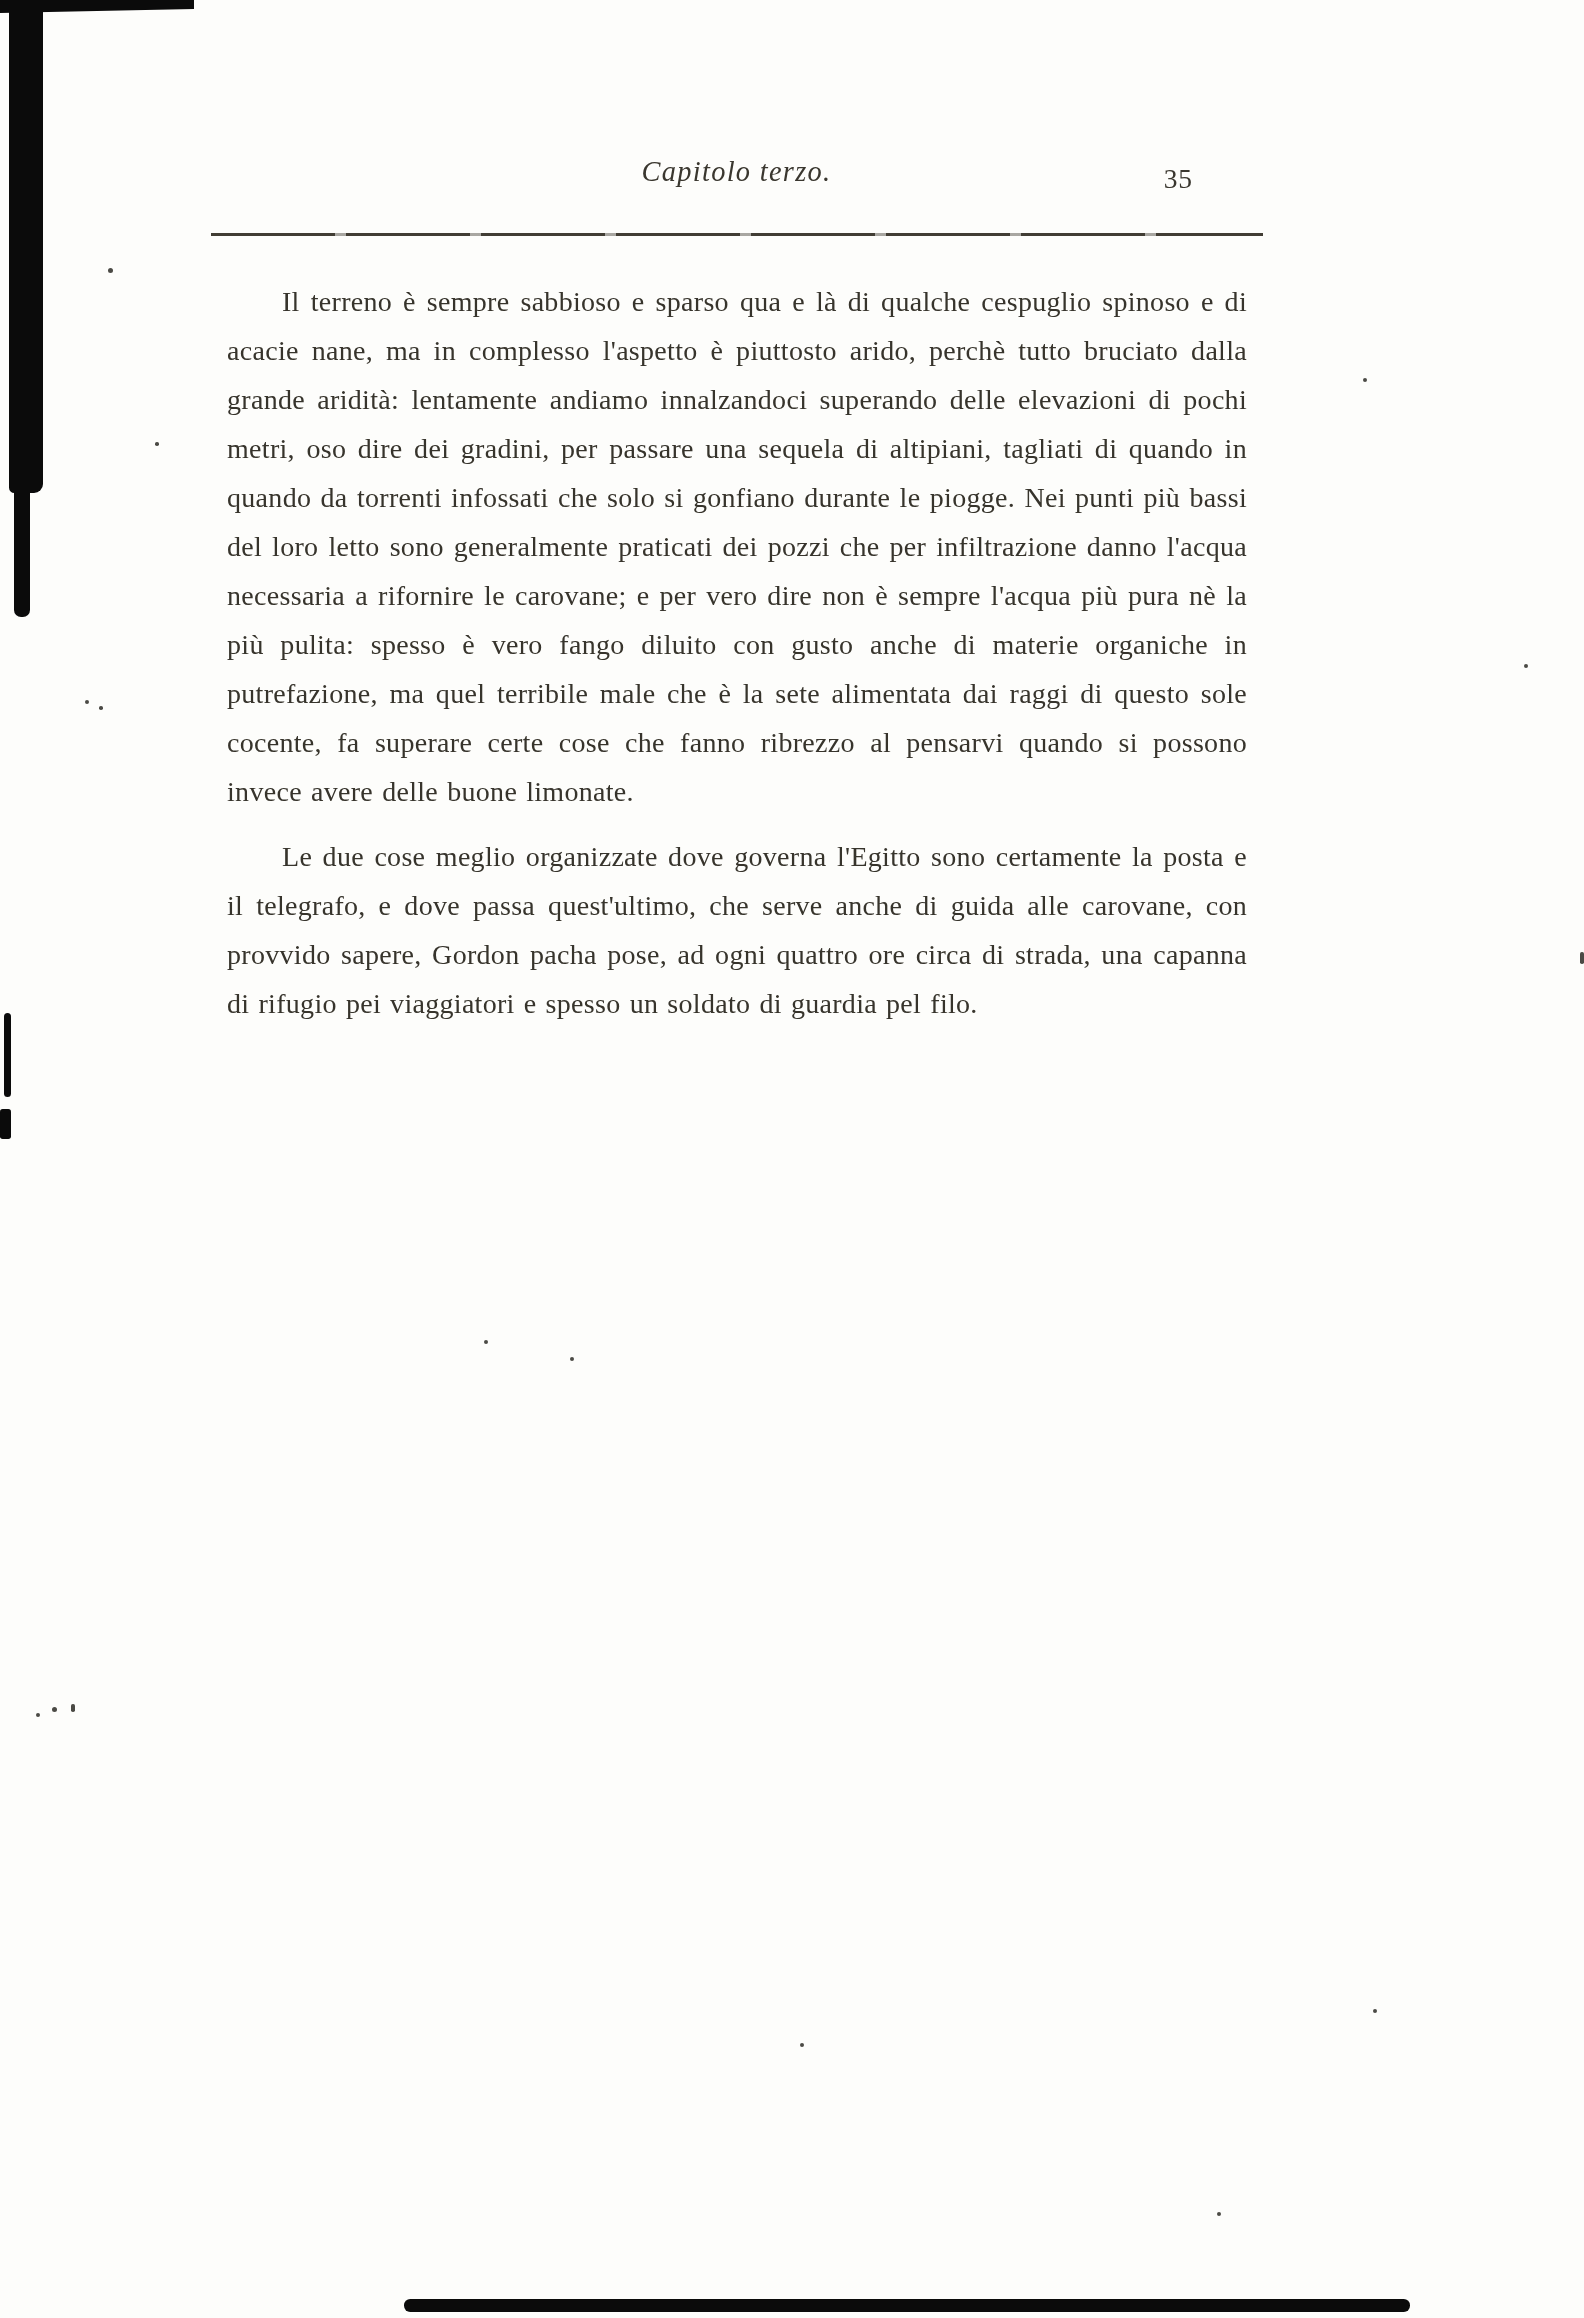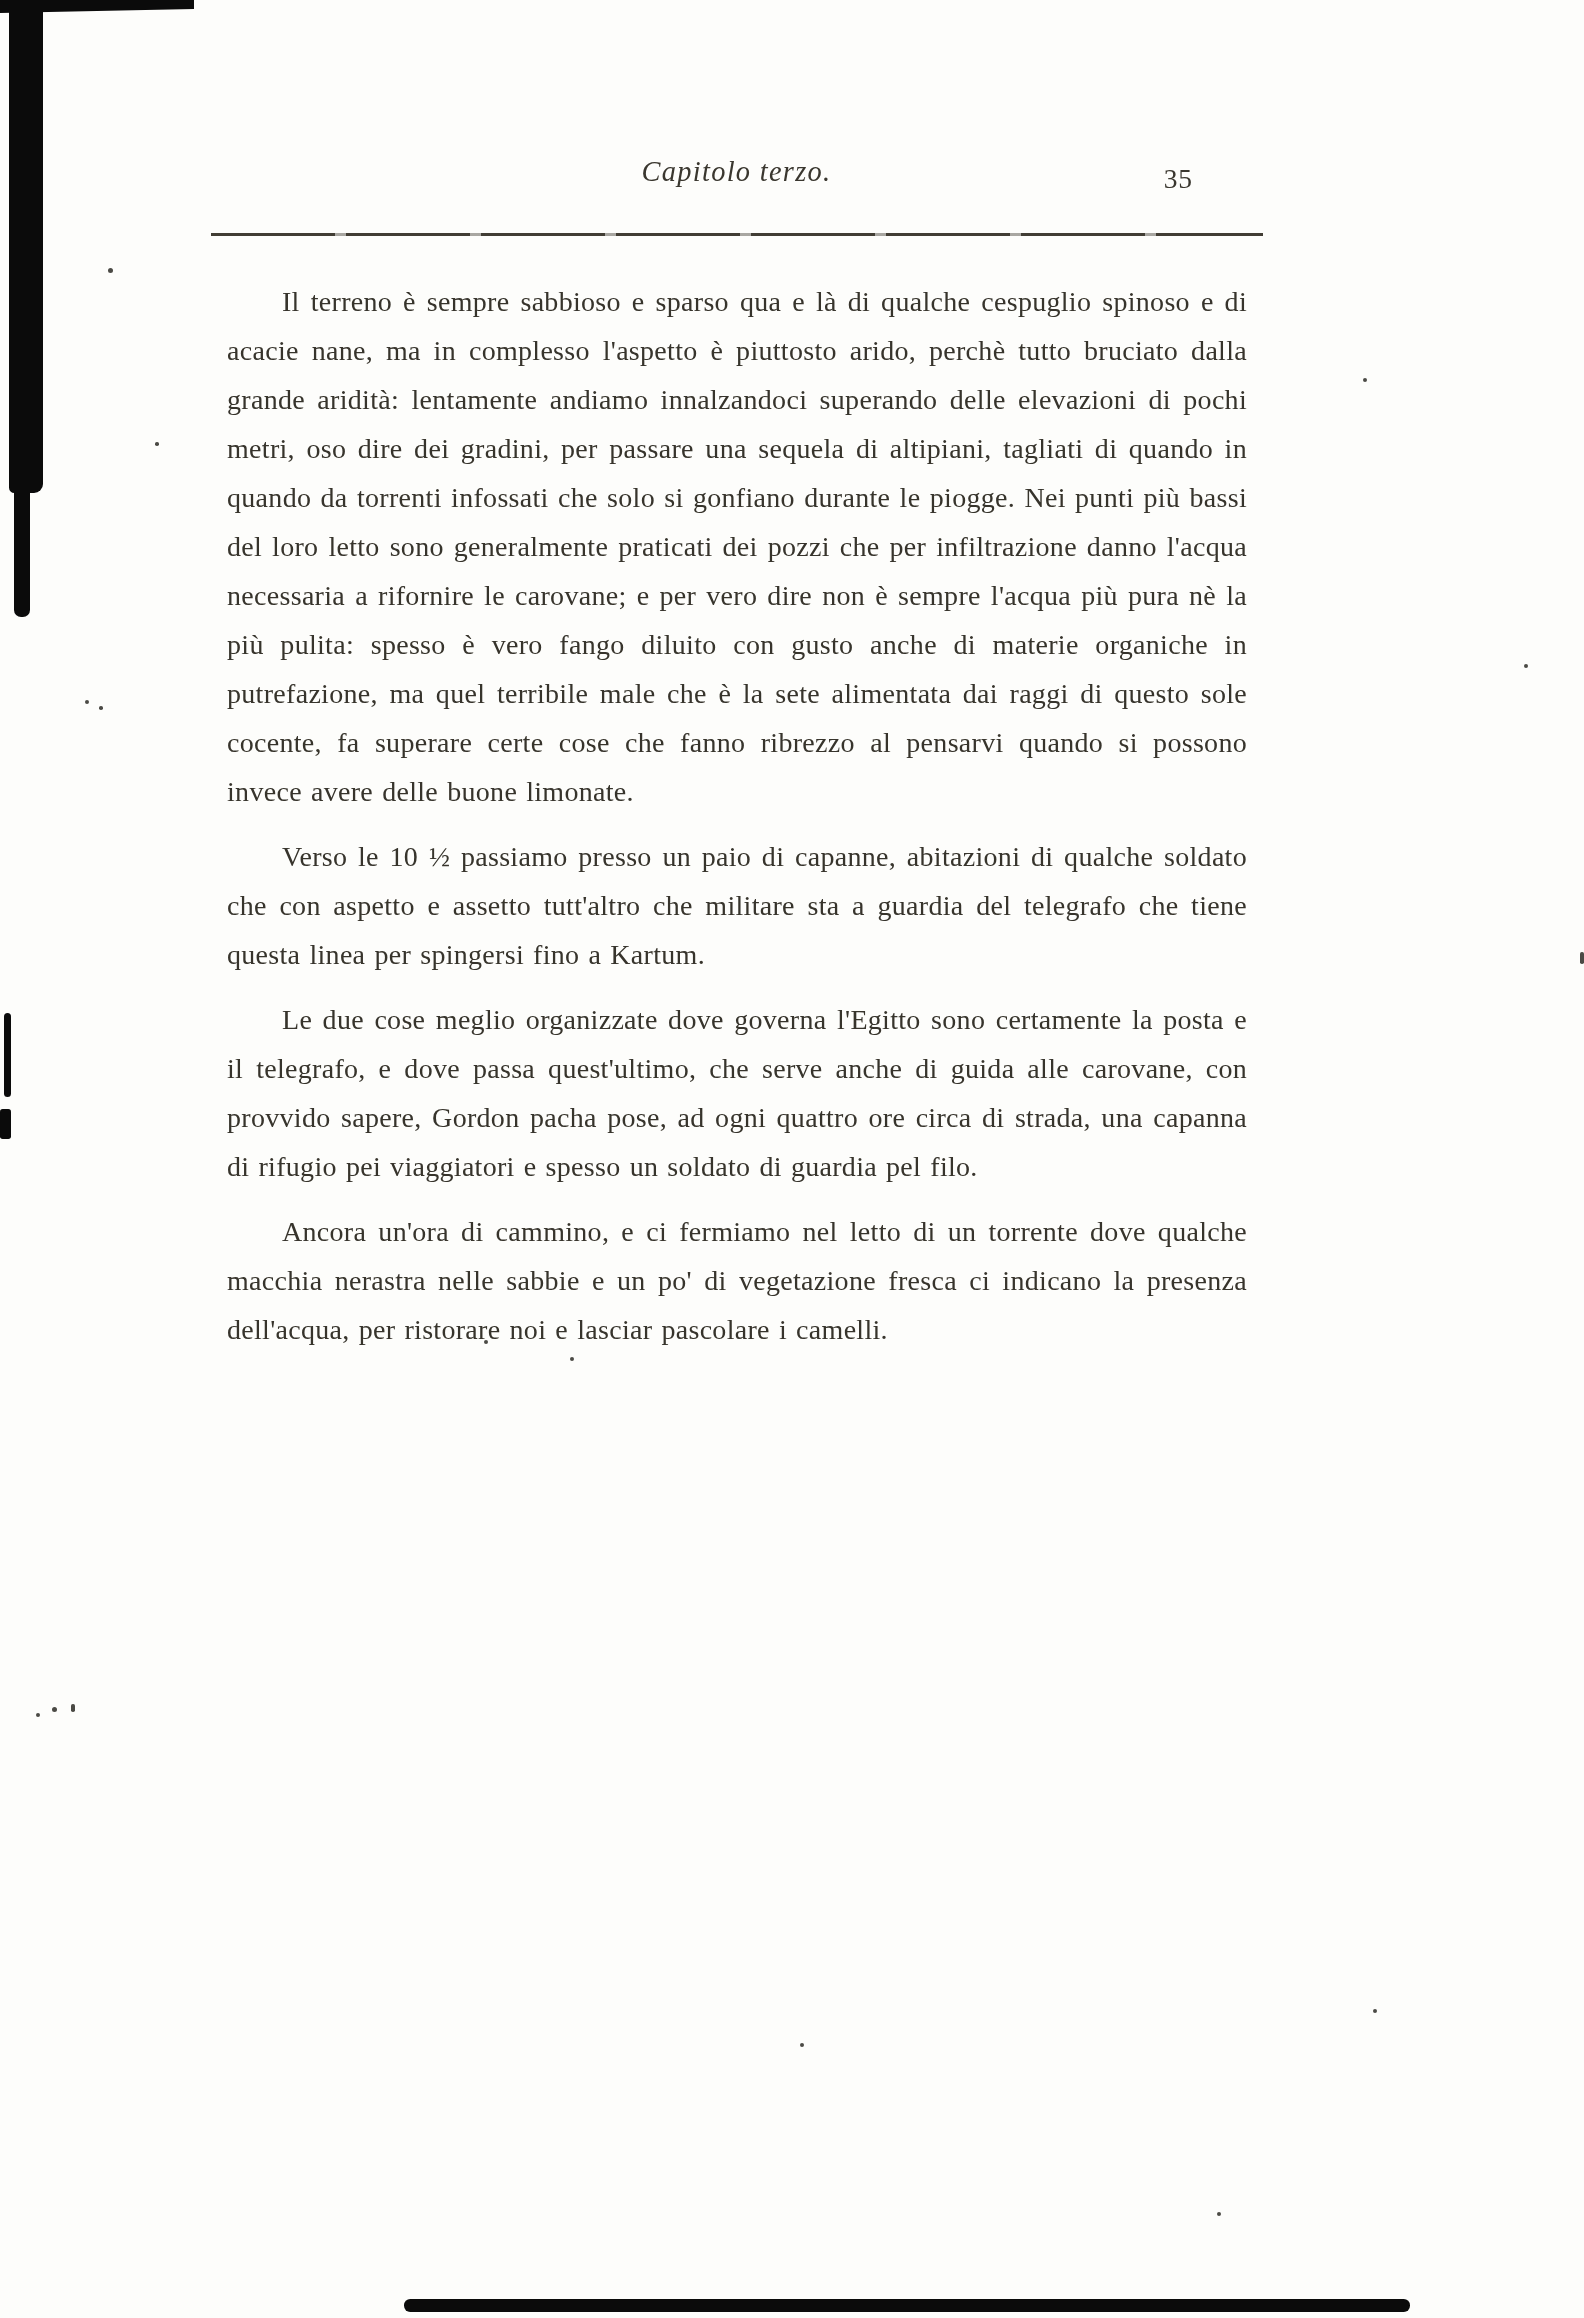--- a/index.html
+++ b/index.html
@@ -139,19 +139,17 @@
   <span class="speck sp15"></span>
 
   <header class="page-header">
     <span class="chapter-title">Capitolo terzo.</span>
     <span class="page-number">35</span>
   </header>
   <div class="header-rule"></div>
 
   <main class="text-block">
     <p class="para">Il terreno è sempre sabbioso e sparso qua e là di qualche cespuglio spinoso e di acacie nane, ma in complesso l'aspetto è piuttosto arido, perchè tutto bruciato dalla grande aridità: lentamente andiamo innalzandoci superando delle elevazioni di pochi metri, oso dire dei gradini, per passare una sequela di altipiani, tagliati di quando in quando da torrenti infossati che solo si gonfiano durante le piogge. Nei punti più bassi del loro letto sono generalmente praticati dei pozzi che per infiltrazione danno l'acqua necessaria a rifornire le carovane; e per vero dire non è sempre l'acqua più pura nè la più pulita: spesso è vero fango diluito con gusto anche di materie organiche in putrefazione, ma quel terribile male che è la sete alimentata dai raggi di questo sole cocente, fa superare certe cose che fanno ribrezzo al pensarvi quando si possono invece avere delle buone limonate.</p>
-    <p class="para">Verso le 10 ½ passiamo presso un paio di capanne, abitazioni di qualche soldato che con aspetto e assetto tutt'altro che militare sta a guardia del telegrafo che tiene questa linea per spingersi fino a Kartum.</p>
     <p class="para">Le due cose meglio organizzate dove governa l'Egitto sono certamente la posta e il telegrafo, e dove passa quest'ultimo, che serve anche di guida alle carovane, con provvido sapere, Gordon pacha pose, ad ogni quattro ore circa di strada, una capanna di rifugio pei viaggiatori e spesso un soldato di guardia pel filo.</p>
-    <p class="para">Ancora un'ora di cammino, e ci fermiamo nel letto di un torrente dove qualche macchia nerastra nelle sabbie e un po' di vegetazione fresca ci indicano la presenza dell'acqua, per ristorare noi e lasciar pascolare i camelli.</p>
   </main>
 
 </div>
 
 
 </body></html>

